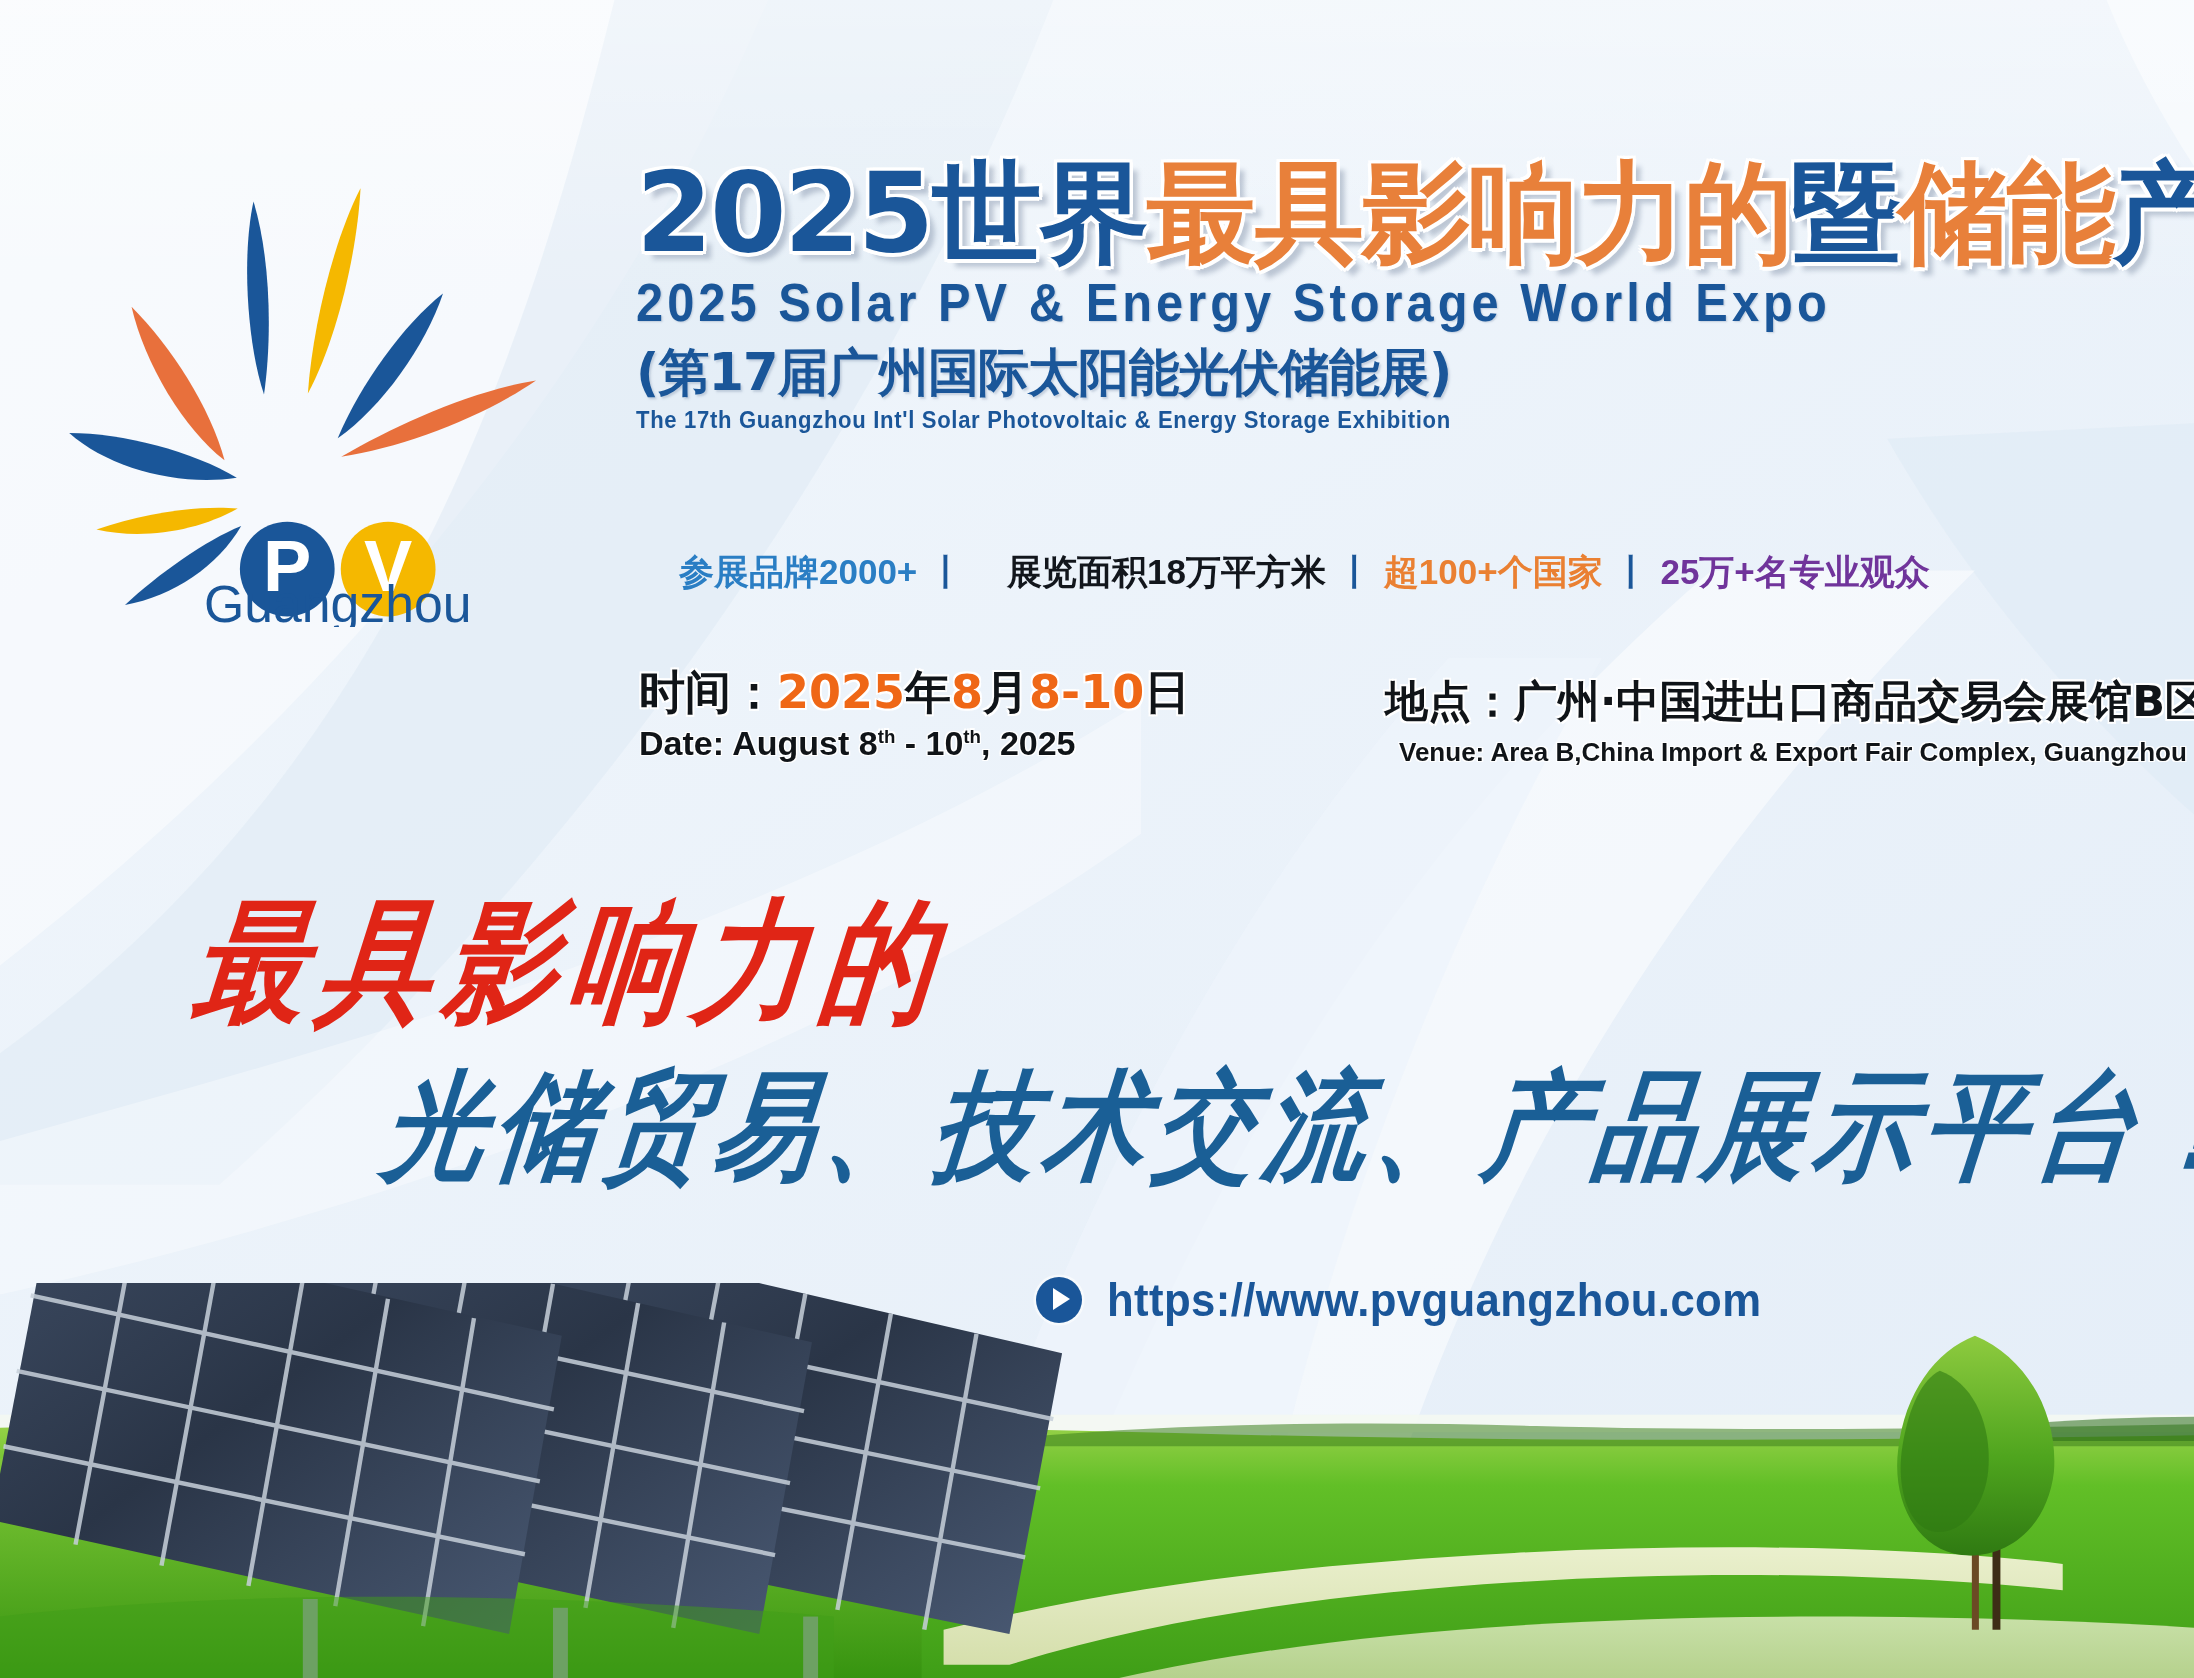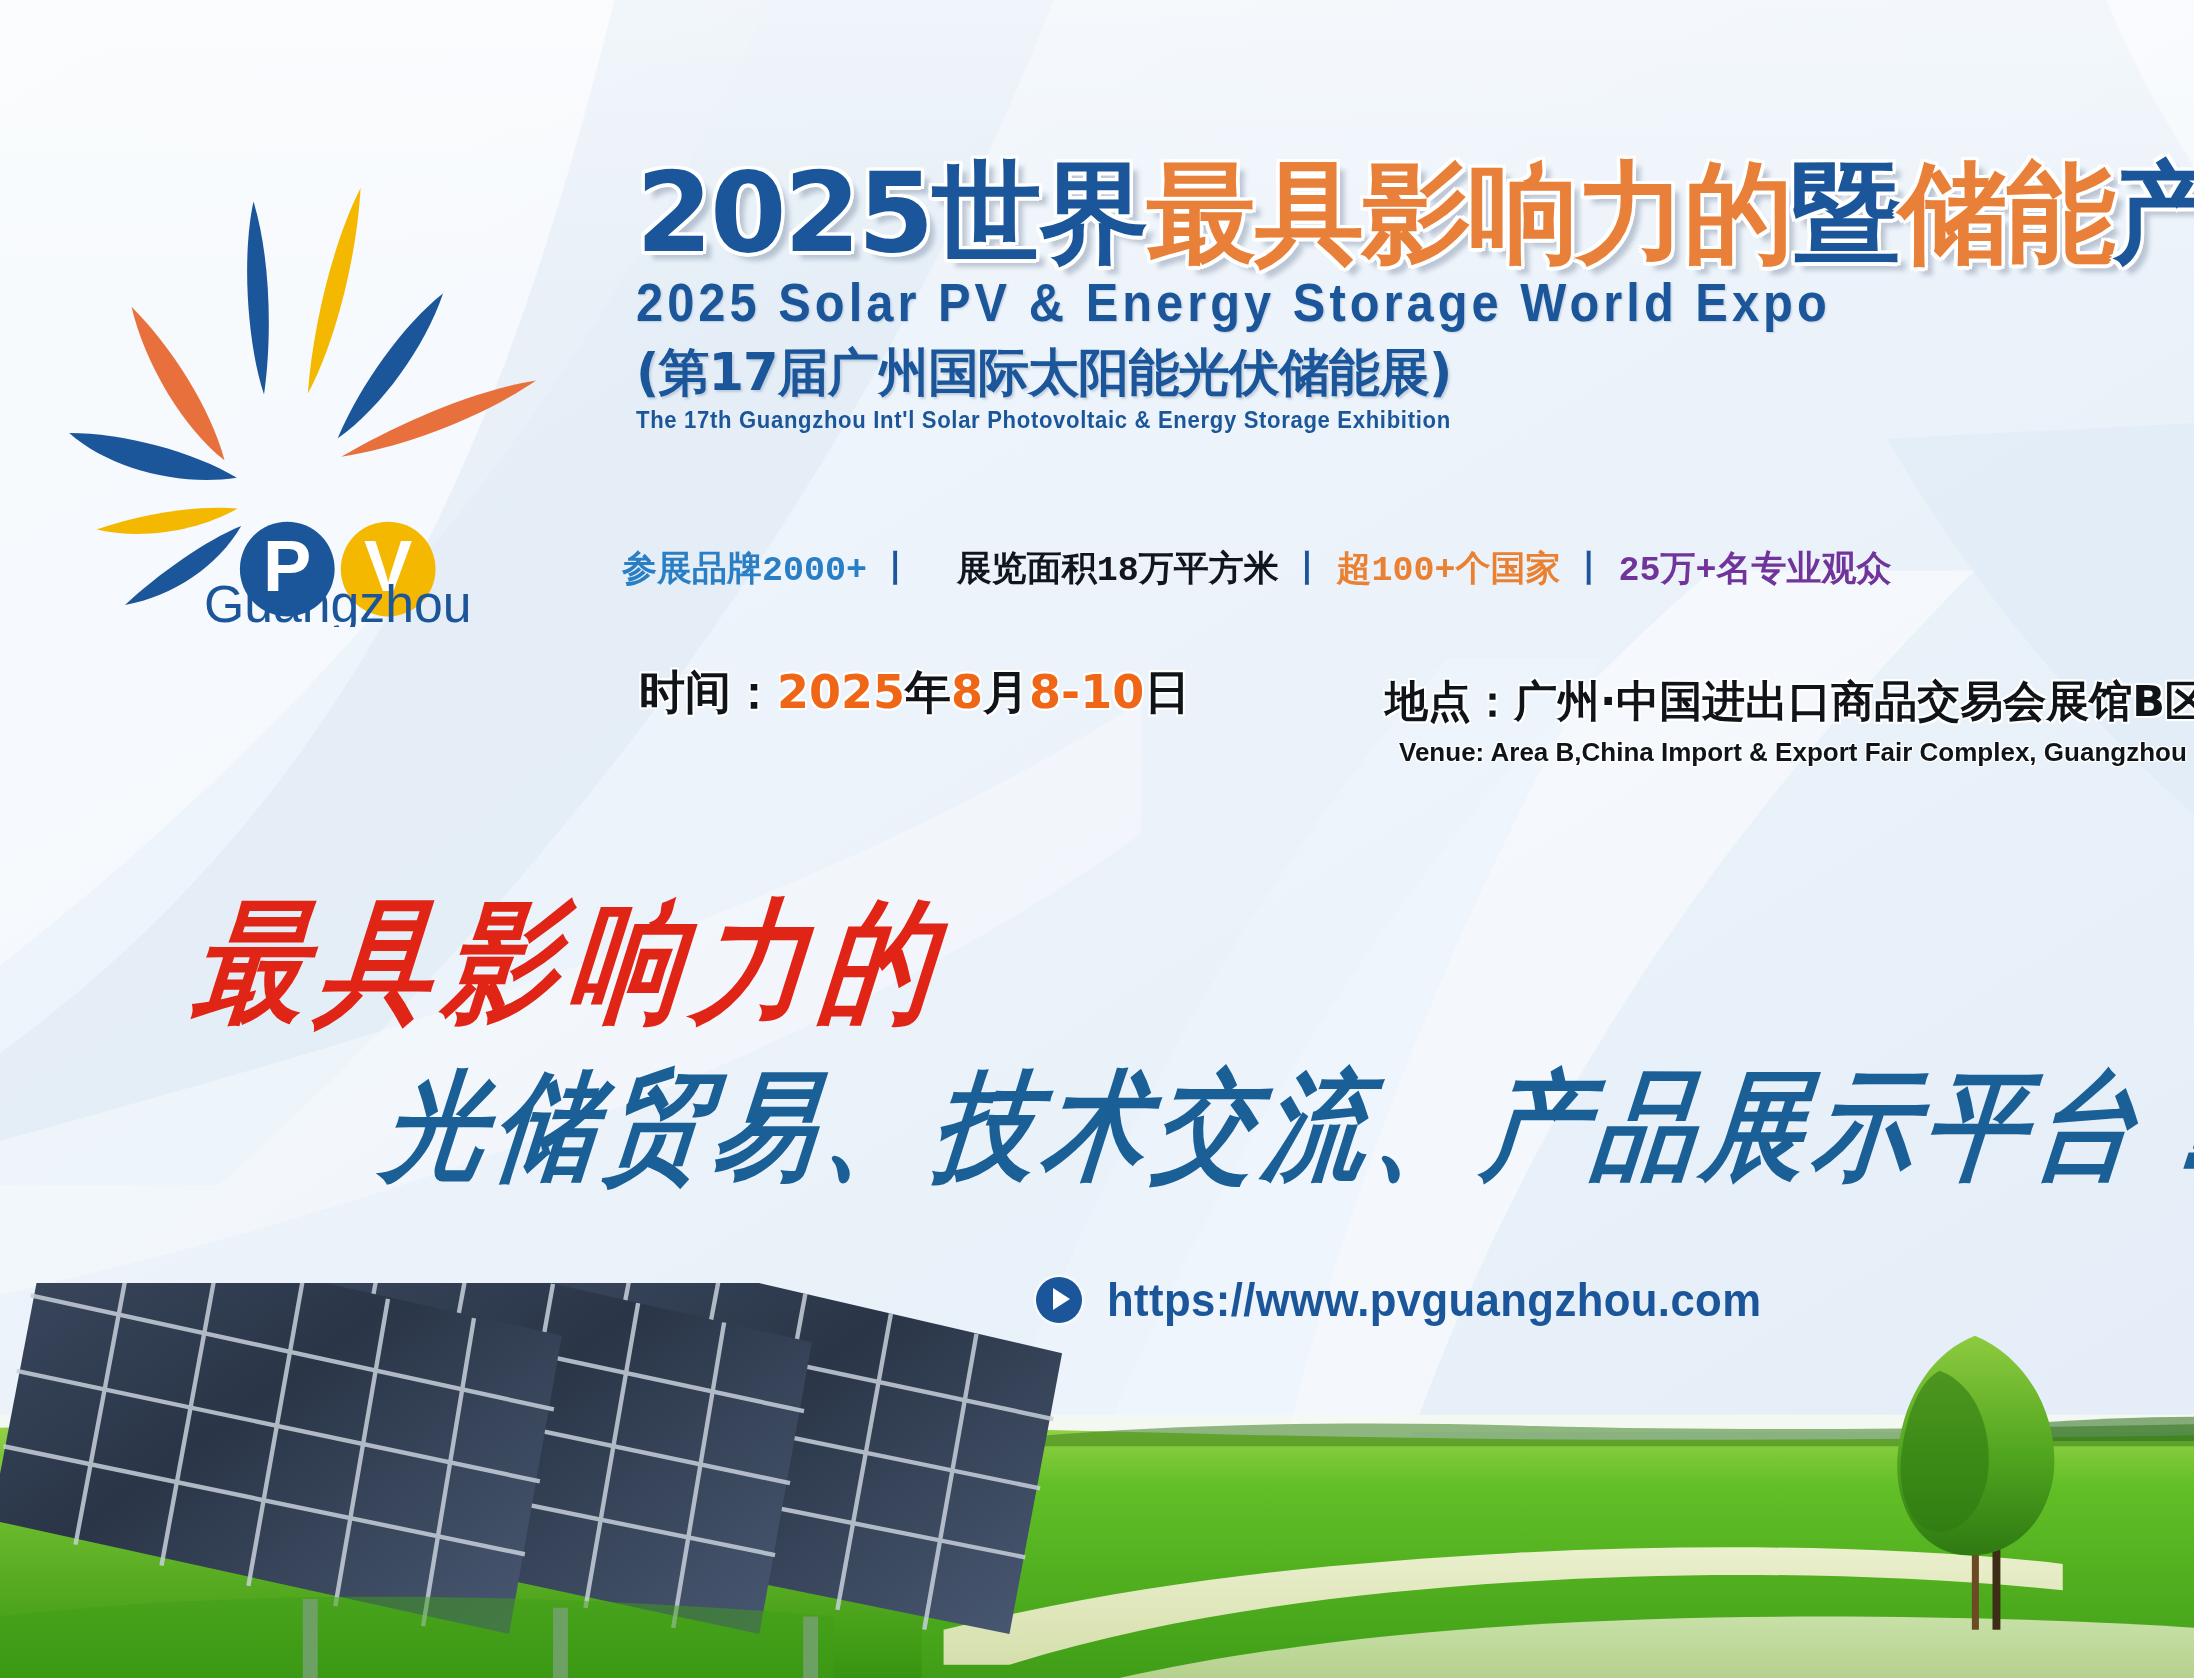--- a/index.html
+++ b/index.html
@@ -71,22 +71,22 @@
     letter-spacing:0.7px;
     color:#1a5699;
     white-space:nowrap;
     margin-top:9.7px;
     transform:scaleX(.96);
     transform-origin:left center;
   }
 
   
   #stats{
-    position:absolute;left:622px;top:554px;
-    font-family:Liberation Mono, monospace;
+    position:absolute;left:679px;top:554px;
+    font-family:Liberation Sans, sans-serif;
     font-weight:bold;font-size:35px;line-height:1;
     white-space:nowrap;
     display:flex;align-items:center;justify-content:center;
   }
   #stats .sep{color:#1a5699;margin:0 11.4px;font-weight:bold;}
   #stats .s1{color:#2a7ec4;}
   #stats .s2{color:#12161c;margin-left:32px;}
   #stats .s3{color:#ea8032;}
   #stats .s4{color:#70349b;}
 
@@ -232,20 +232,21 @@
     <span class="sep">丨</span>
     <span class="s2">展览面积18万平方米</span>
     <span class="sep">丨</span>
     <span class="s3">超100+个国家</span>
     <span class="sep">丨</span>
     <span class="s4">25万+名专业观众</span>
   </div>
 
   <div id="date-block">
     <div class="date-cn"><span>时间：</span><span class="num">2025</span><span>年</span><span class="num">8</span><span>月</span><span class="num">8-10</span><span>日</span></div>
+    <div class="date-en"><span>Date: August 8</span><sup>th</sup><span> - 10</span><sup>th</sup><span>, 2025</span></div>
   </div>
 
   <div id="venue-block">
     <div class="venue-cn">地点：广州·中国进出口商品交易会展馆B区</div>
     <div class="venue-en">Venue: Area B,China Import &amp; Export Fair Complex, Guangzhou</div>
   </div>
 
   <div id="slogan-red">最具影响力的</div>
   <div id="slogan-blue">光储贸易、技术交流、产品展示平台！</div>
 

